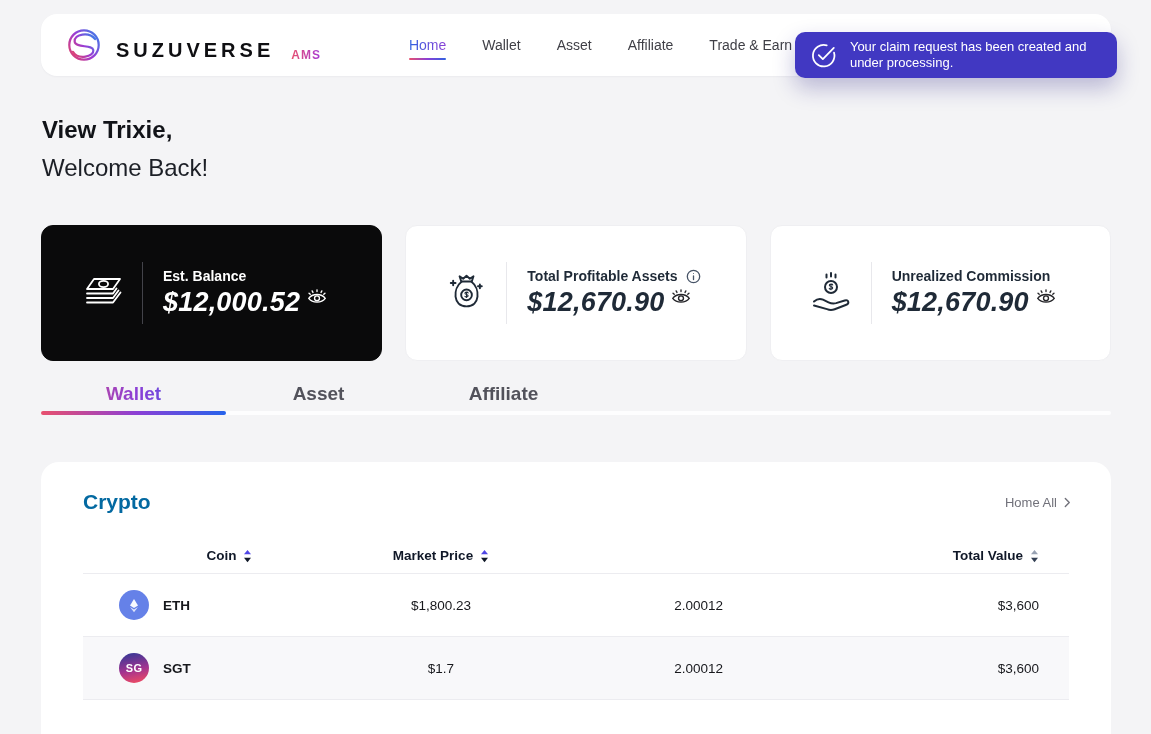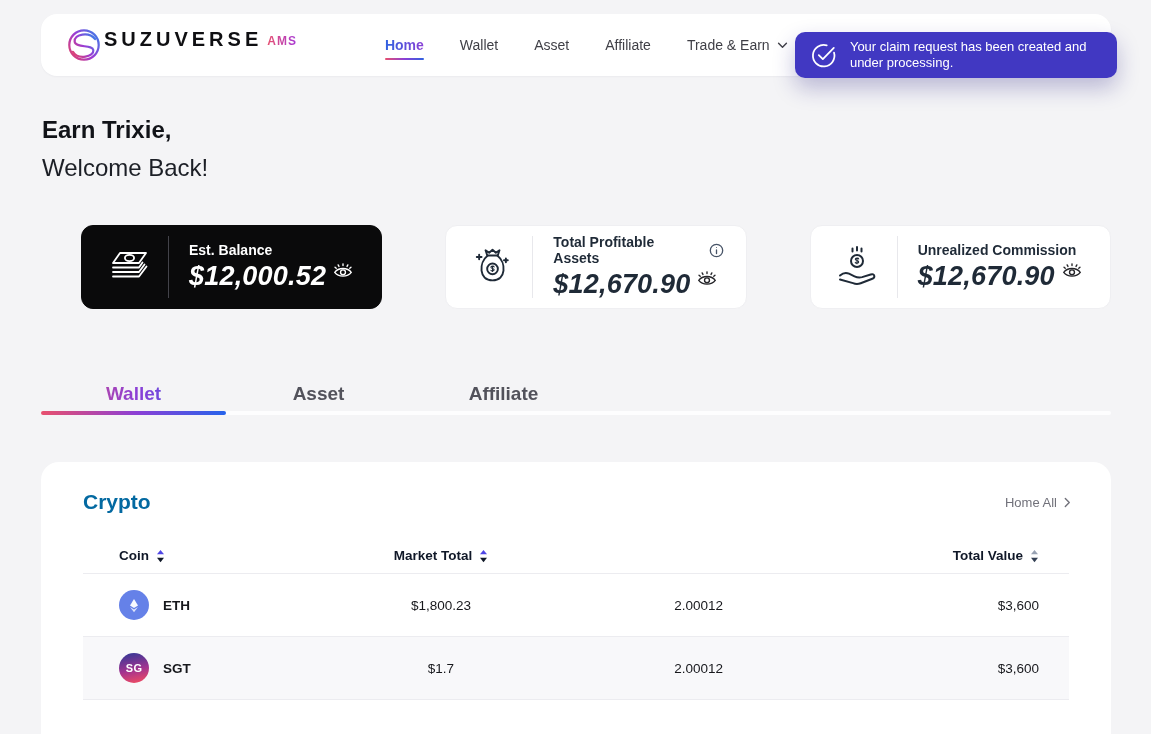--- a/index.html
+++ b/index.html
@@ -11,34 +11,34 @@
     color:#18181b;
   }
 
   
   .topbar {
     position:absolute; left:41px; top:14px; width:1070px; height:62px;
     background:#fff; border-radius:16px;
     display:flex; align-items:center; padding:0 26px;
     box-shadow:0 1px 2px rgba(16,24,40,0.04);
   }
-  .brand { display:flex; align-items:flex-start; gap:3px; cursor:pointer; }
+  .brand { display:flex; align-items:flex-end; gap:15px; cursor:pointer; }
   .brand-name { font-size:20px; font-weight:700; letter-spacing:4px; color:#0f0f12; }
   .brand-suffix {
     font-size:12px; font-weight:700; letter-spacing:1px; margin:6px 0 0 2px;
     background:linear-gradient(90deg,#e8506e,#a638d8);
     -webkit-background-clip:text; background-clip:text; color:transparent;
   }
   .nav { display:flex; align-items:center; gap:36px; margin-left:88px; }
   .nav-link {
     font-size:14px; font-weight:500; color:#3f3f46; cursor:pointer;
     display:flex; align-items:center; gap:7px; position:relative; white-space:nowrap;
   }
   .nav-link.active span.nav-label {
-    font-weight:700;
+    font-weight:400;
     background:linear-gradient(90deg,#2f62e0,#8b3fd6);
     -webkit-background-clip:text; background-clip:text; color:transparent;
   }
   .nav-link.active::after {
     content:""; position:absolute; left:0; right:0; bottom:-7px; height:2px; border-radius:1px;
     background:linear-gradient(90deg,#e8506e,#8b3fd6,#2f62e0);
   }
 
   
   .toast {
@@ -52,22 +52,22 @@
   .toast-text { width:256px; }
 
   
   .greeting { position:absolute; left:42px; top:116px; }
   .greeting-title { font-size:24px; font-weight:700; color:#111318; }
   .greeting-subtitle { font-size:24px; font-weight:400; color:#1c1f26; margin-top:10px; }
 
   
   .cards { position:absolute; left:41px; top:225px; width:1070px; display:flex; gap:23px; }
   .stat-card {
-    flex:1; height:84px; background:#fff; border:1px solid #efeff2; border-radius:12px;
-    display:flex; align-items:center; padding:0 22px;margin-left:40px;
+    flex:1; height:136px; background:#fff; border:1px solid #efeff2; border-radius:12px;
+    display:flex; align-items:center; padding:0 36px;
   }
   .stat-card.dark { background:#0a0a0b; border-color:#0a0a0b; }
   .card-icon { width:50px; display:flex; justify-content:center; flex:0 0 50px; }
   .card-divider { width:1px; height:62px; background:#e8e8ec; margin:0 20px 0 14px; flex:0 0 1px; }
   .stat-card.dark .card-divider { background:#43434a; }
   .card-label { font-size:14px; font-weight:700; color:#1f2a37; display:flex; align-items:center; gap:9px; }
   .stat-card.dark .card-label { color:#fff; }
   .card-value-row { display:flex; gap:6px; margin-top:3px;font-style:italic; }
   .card-value { font-size:27px; font-weight:800; color:#1f2a37; letter-spacing:0.2px; }
   .stat-card.dark .card-value { color:#fff; }
@@ -95,21 +95,21 @@
   }
   .crypto-header { display:flex; align-items:center; justify-content:space-between; padding:28px 40px 24px 42px; }
   .crypto-title { font-size:21px; font-weight:700; color:#0369a1; }
   .view-all { font-size:13px; color:#71717a; display:flex; align-items:center; gap:7px; cursor:pointer; }
 
   .table { margin:0 42px; }
   .thead {
     display:flex; align-items:center; height:36px;
     padding:0 30px 0 36px; border-bottom:1px solid #ececf0;
   }
-  .th { font-size:13.5px; font-weight:700; color:#101828; display:flex; align-items:center; gap:7px; cursor:pointer; }
+  .th { font-size:13.5px; font-weight:700; color:#101828; display:flex; align-items:center; gap:7px; cursor:pointer;justify-content:center; }
   .c1 { width:24%; }
   .c2 { width:22%; justify-content:center; text-align:center; }
   .c3 { width:34%; justify-content:center; text-align:center; }
   .c4 { flex:1; justify-content:flex-end; text-align:right; }
   .trow {
     display:flex; align-items:center; height:63px;
     padding:0 30px 0 36px; border-bottom:1px solid #ececf0;
     font-size:13.5px; color:#17181c; cursor:pointer;
   }
   .trow.alt { background:#f8f8fa; }
@@ -168,21 +168,21 @@
 
 <div class="toast">
   <svg width="27" height="27" viewBox="0 0 26 26" fill="none">
     <path d="M23.2 10.2 A 10.4 10.4 0 1 1 16.2 3.2" stroke="#fff" stroke-width="1.7" stroke-linecap="round"></path>
     <path d="M8.5 12.6 L12.4 16.5 L23 5.6" stroke="#fff" stroke-width="1.7" stroke-linecap="round" stroke-linejoin="round"></path>
   </svg>
   <span class="toast-text">Your claim request has been created and under processing.</span>
 </div>
 
 <section class="greeting">
-  <div class="greeting-title">Earn Trixie,</div>
+  <div class="greeting-title">View Trixie,</div>
   <div class="greeting-subtitle">Welcome Back!</div>
 </section>
 
 <section class="cards">
 
   <div class="stat-card dark">
     <div class="card-icon">
       <svg width="42" height="32" viewBox="0 0 42 32" fill="none" stroke="#fff" stroke-width="1.8" stroke-linejoin="round" stroke-linecap="round">
         <path d="M12 2 L38 2 L31 12 L5 12 Z"></path>
         <ellipse cx="21.5" cy="7" rx="4.6" ry="3.1"></ellipse>
@@ -308,21 +308,21 @@
   <div class="table">
     <div class="thead">
       <div class="th c1">
         <span>Coin</span>
         <svg width="9" height="14" viewBox="0 0 10 16">
           <path d="M5 1 L9 6 H1 Z" fill="#4f46e5"></path>
             <path d="M5 15 L1 10 H9 Z" fill="#101828"></path>
         </svg>
       </div>
       <div class="th c2">
-        <span>Market Total</span>
+        <span>Market Price</span>
         <svg width="9" height="14" viewBox="0 0 10 16">
           <path d="M5 1 L9 6 H1 Z" fill="#4f46e5"></path>
             <path d="M5 15 L1 10 H9 Z" fill="#101828"></path>
         </svg>
       </div>
       <div class="th c4">
         <span>Total Value</span>
         <svg width="9" height="14" viewBox="0 0 10 16">
           <path d="M5 1 L9 6 H1 Z" fill="#98a2b3"></path>
             <path d="M5 15 L1 10 H9 Z" fill="#344054"></path>

